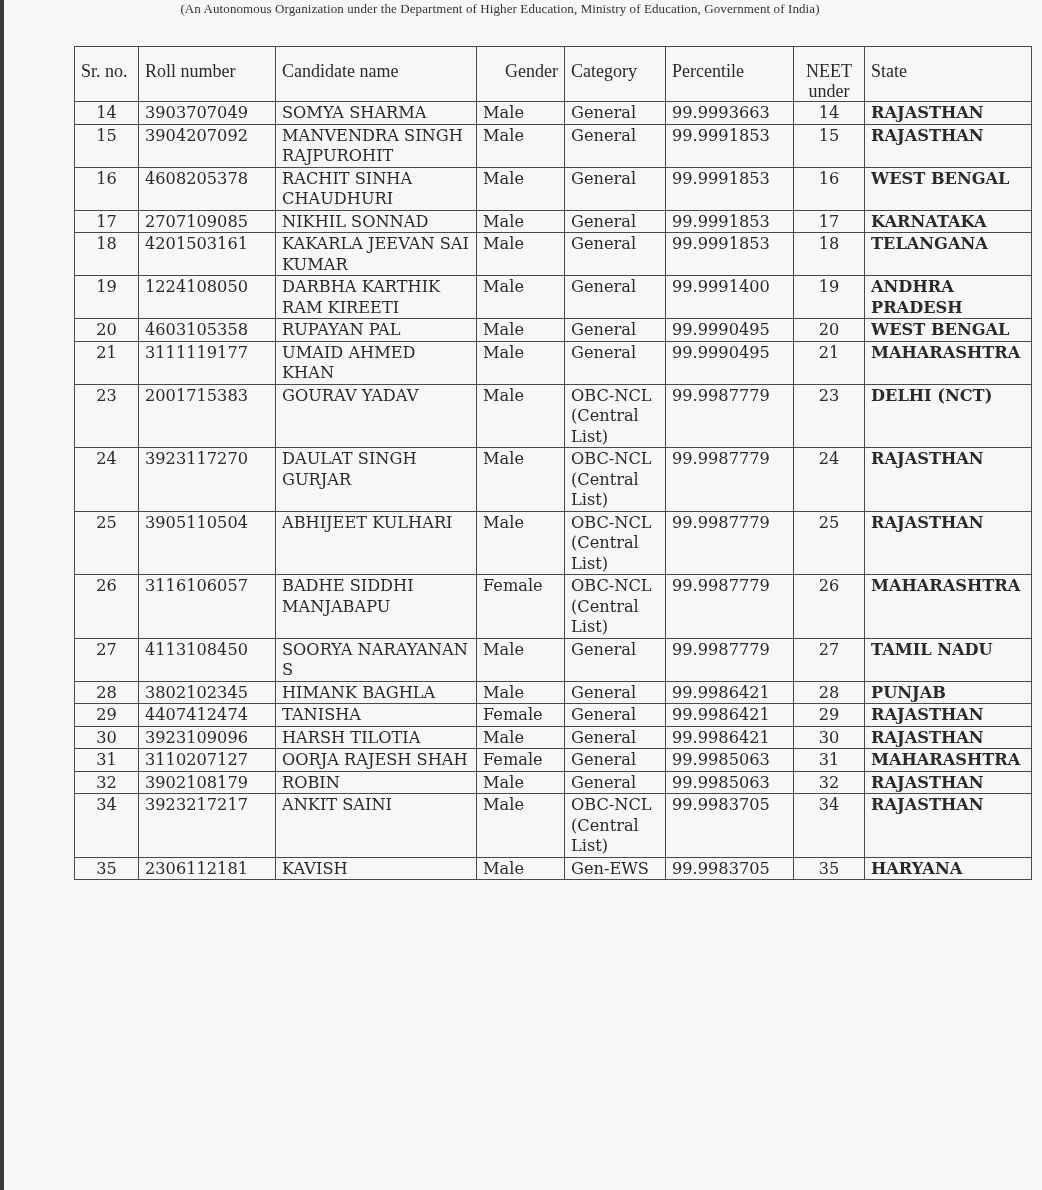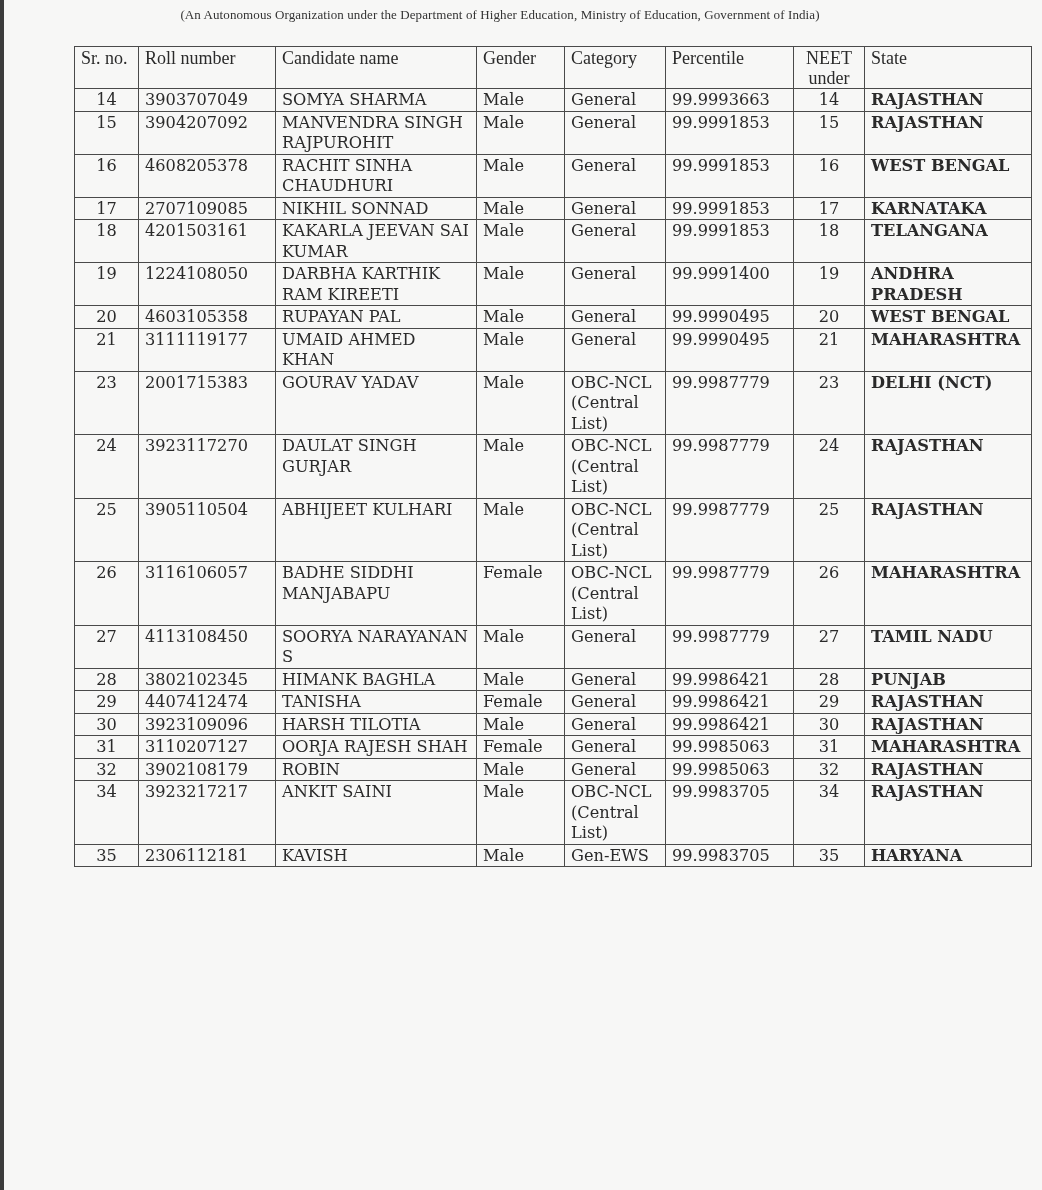--- a/index.html
+++ b/index.html
@@ -8,21 +8,21 @@
     background: #f7f7f6;
     position: relative;
     font-family: "DejaVu Serif", "Liberation Serif", serif;
     color: #2a2a2a;
   }
   .left-strip {
     position: absolute; left: 0; top: 0; width: 4px; height: 1190px;
     background: #3b3b3b;
   }
   .subtitle {
-    position: absolute; top: 7px; left: 0; width: 1000px;
+    position: absolute; top: 1px; left: 0; width: 1000px;
     text-align: center;
     font-family: "Liberation Serif", serif;
     font-size: 13px; color: #333;
     letter-spacing: 0.1px;
   }
   table.results {
     position: absolute; left: 74px; top: 46px;
     width: 957px;
     border-collapse: collapse;
     table-layout: fixed;
@@ -37,27 +37,27 @@
     white-space: normal;
     word-wrap: break-word;
   }
   table.results th {
     font-family: "Liberation Serif", serif;
     font-weight: normal;
     font-size: 18px;
     line-height: 20px;
     text-align: left;
     height: 40px;
-    padding-top: 1px;
+    padding-top: 14px;
     color: #2a2a2a;
     margin-top: 16px;
   }
   table.results th.c-rank { text-align: center; }
   table.results th.c-pct { text-align: left; }
-  table.results th.c-gender { text-align: left; }
+  table.results th.c-gender { text-align: right; }
   td.c-sr { text-align: center; }
   td.c-rank { text-align: center; }
   td.c-pct { text-align: left; padding-left: 9px; }
   td.c-state { padding-top: 3px; font-weight: bold; }
   td.c-rank { padding-top: 3px; }
   col.w-sr { width: 64px; }
   col.w-roll { width: 137px; }
   col.w-name { width: 201px; }
   col.w-gender { width: 88px; }
   col.w-cat { width: 101px; }

